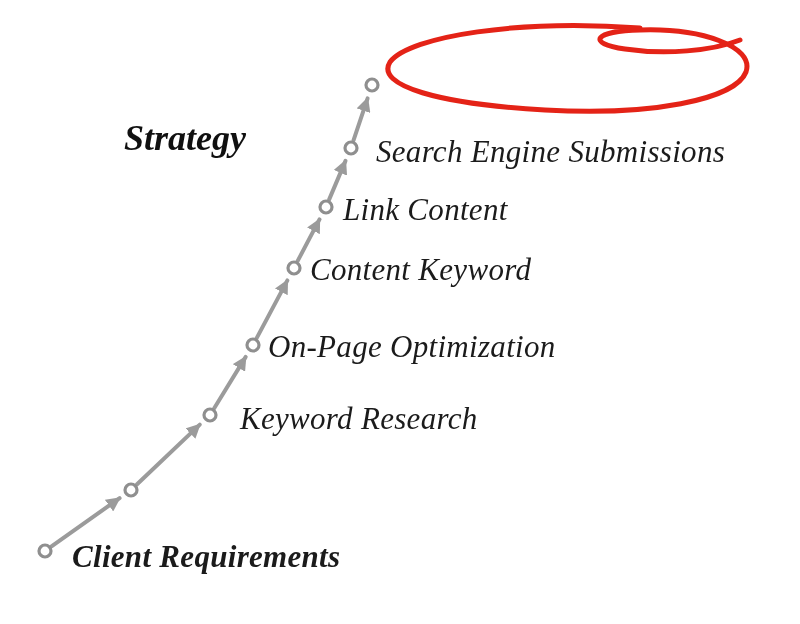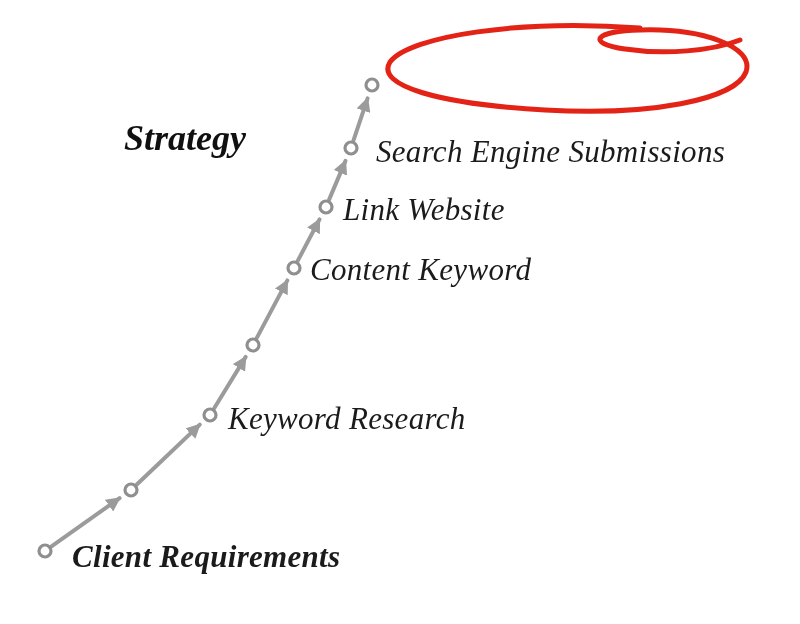--- a/index.html
+++ b/index.html
@@ -61,18 +61,19 @@
              C 755 46, 700 28, 640 30
              C 595 31, 585 43, 625 49
              C 665 55, 712 51, 740 40" fill="none" stroke="#e42317" stroke-width="5" stroke-linecap="round" stroke-linejoin="round"></path>
   </svg>
 
   <div class="title">
     <div class="title-line2">Strategy</div>
   </div>
 
   <div class="step-label" style="left:72px;top:557px;font-weight:bold;">Client Requirements</div>
-  <div class="step-label" style="left:228px;top:419px;font-style:italic;">Keyword Research</div>
+  <div class="step-label" style="left:240px;top:419px;font-style:italic;">Keyword Research</div>
+  <div class="step-label" style="left:268px;top:347px;">On-Page Optimization</div>
   <div class="step-label" style="left:310px;top:270px;">Content Keyword</div>
-  <div class="step-label" style="left:343px;top:210px;">Link Website</div>
+  <div class="step-label" style="left:343px;top:210px;">Link Content</div>
   <div class="step-label" style="left:376px;top:152px;">Search Engine Submissions</div>
 
 </div>
 
 </body></html>

